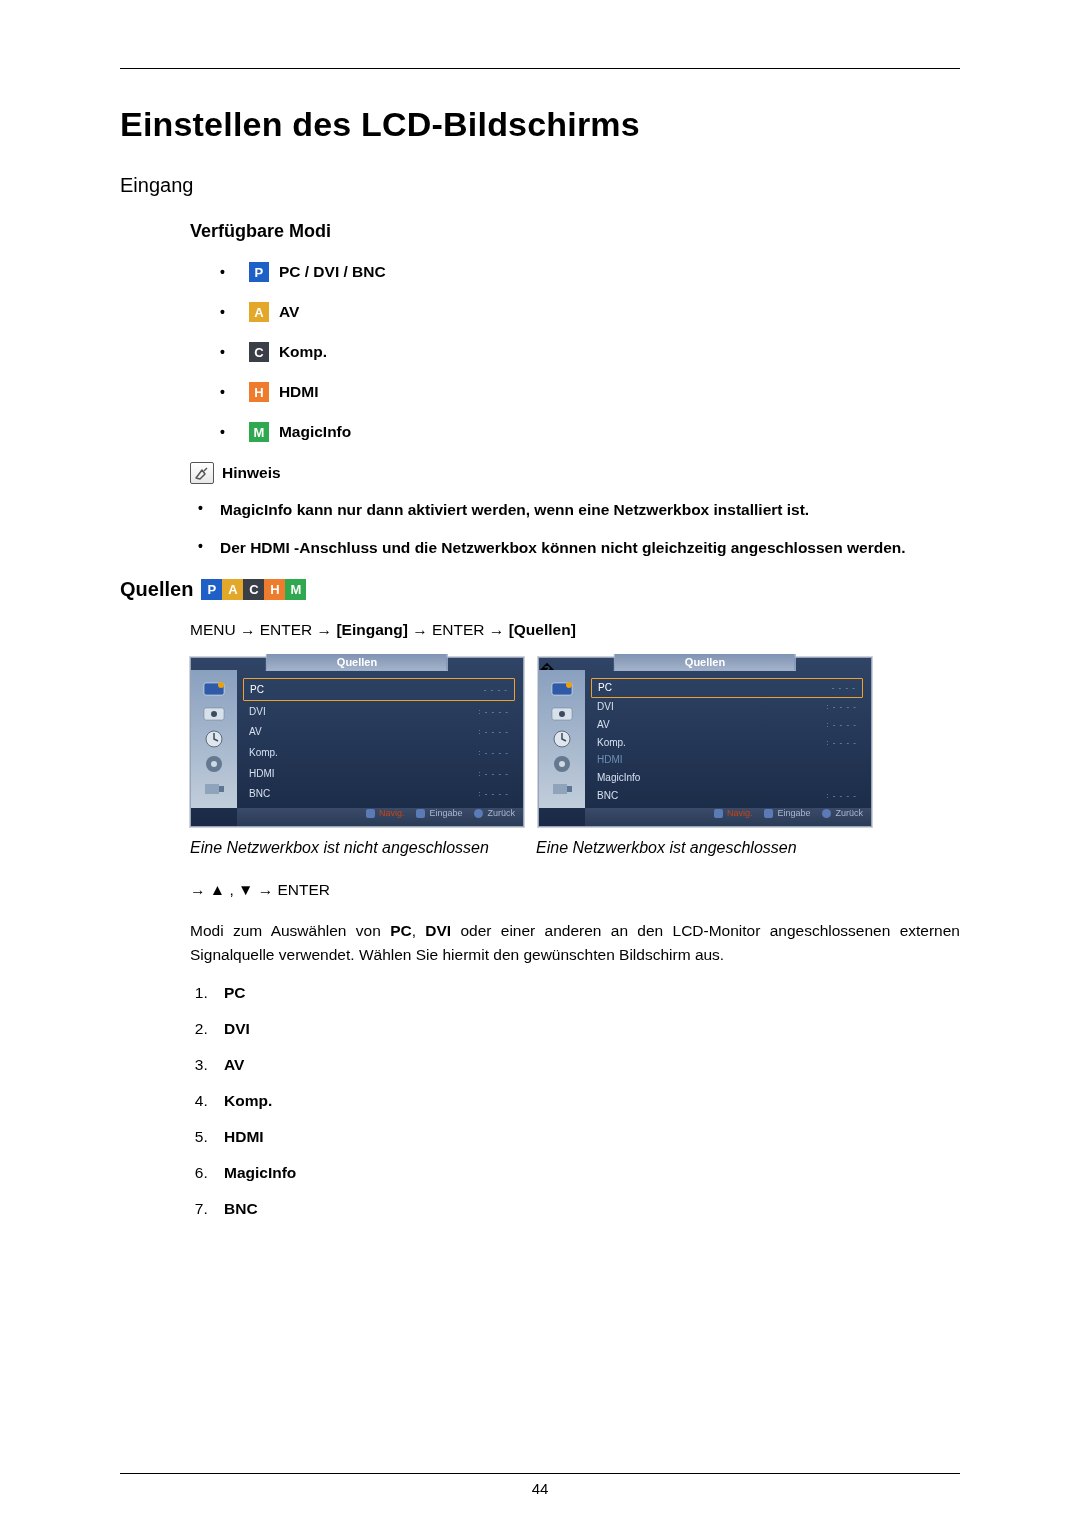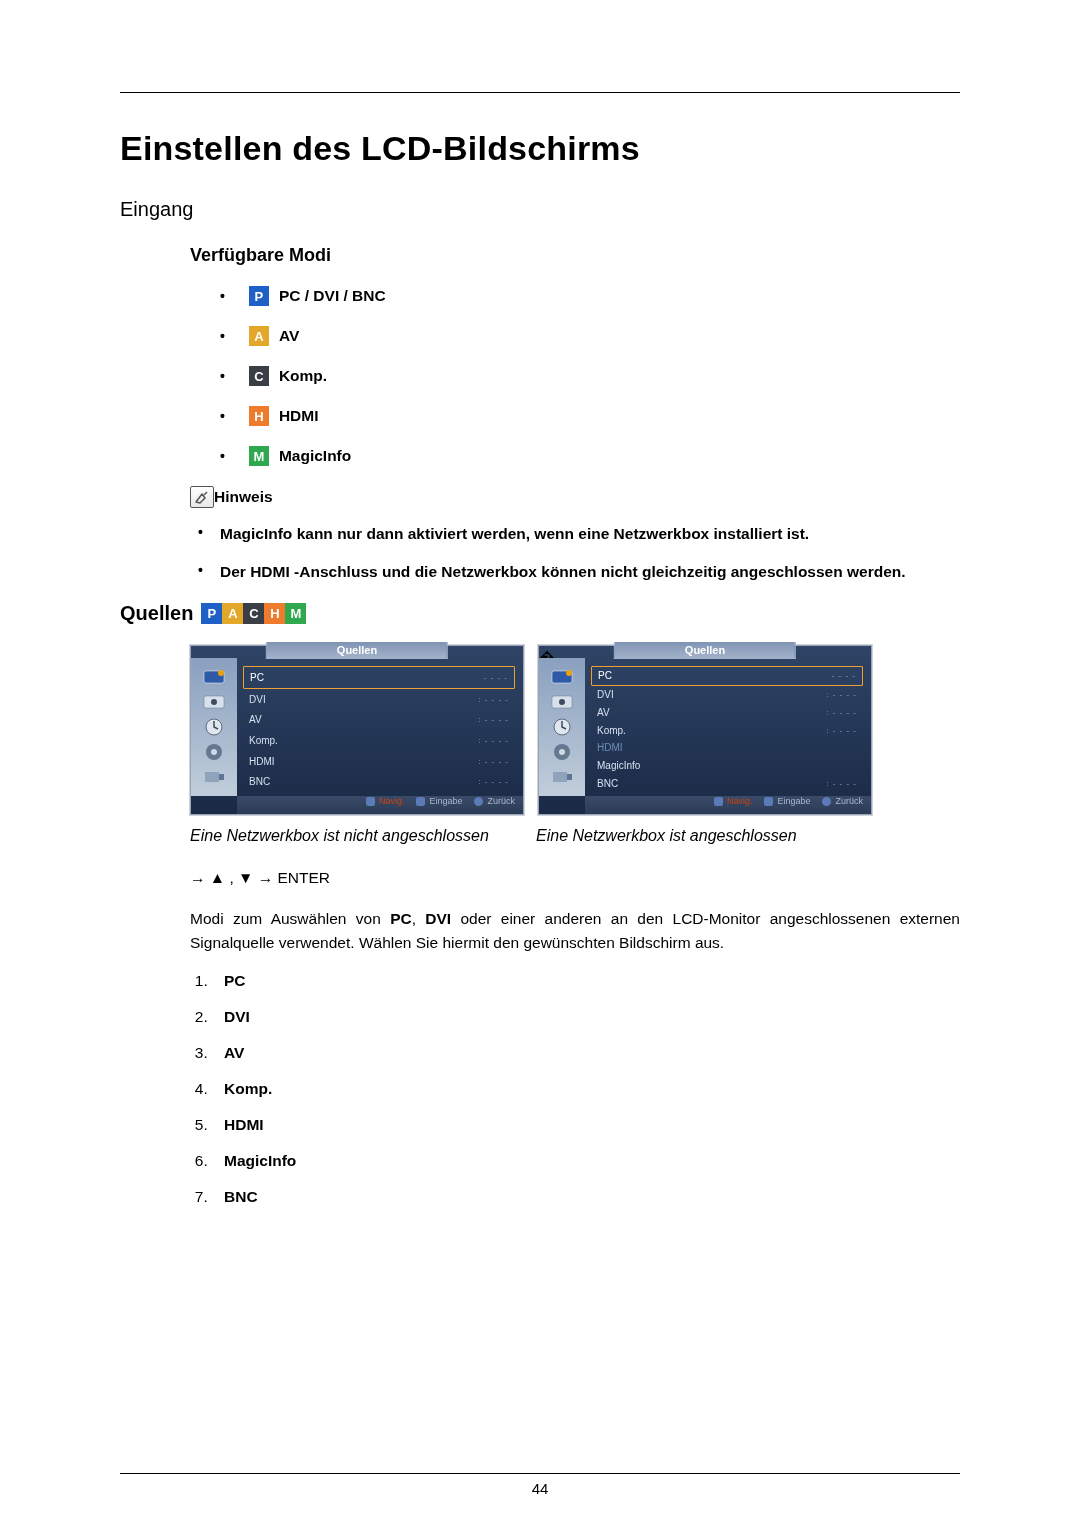--- a/index.html
+++ b/index.html
@@ -7,21 +7,21 @@
     margin: 0;
     padding: 0;
     background: #fff;
     font-family: Arial, Helvetica, sans-serif;
     color: #000;
   }
   .page {
     width: 1080px;
     height: 1527px;
     box-sizing: border-box;
-    padding: 92px 120px 30px 120px;
+    padding: 68px 120px 30px 120px;
     position: relative;
   }
   .hr-top, .hr-bottom {
     border: none;
     border-top: 1.5px solid #000;
     margin: 0;
   }
   .hr-top { margin-bottom: 28px; }
   .content { padding-top: 8px; }
   h1 {
@@ -75,20 +75,21 @@
     line-height: 1;
   }
   .sq-p { background: #1f60c7; }
   .sq-a { background: #e3a72a; }
   .sq-c { background: #3a3f47; }
   .sq-h { background: #ef7b2c; }
   .sq-m { background: #2fa84f; }
   .hinweis {
     display: flex;
     align-items: center;
+    gap: 8px;
     padding-left: 70px;
     margin: 10px 0 14px 0;
     font-size: 15.5px;
     font-weight: bold;
   }
   .hinweis-icon {
     width: 24px;
     height: 22px;
     border: 1.5px solid #555;
     border-radius: 2px;
@@ -315,20 +316,23 @@
       <span>Quellen</span>
       <span class="badge-row">
         <span class="sq sq-p">P</span>
         <span class="sq sq-a">A</span>
         <span class="sq sq-c">C</span>
         <span class="sq sq-h">H</span>
         <span class="sq sq-m">M</span>
       </span>
     </div>
 
+    <div class="path">
+      <span>MENU → ENTER → </span><b>[Eingang]</b><span> → ENTER → </span><b>[Quellen]</b>
+    </div>
 
     <div class="shots">
 
       <div class="osd">
         <div class="title">Quellen</div>
         <div class="side">
           <div class="mic">
               <svg width="22" height="18">
                 <rect x="1" y="3" width="20" height="12" rx="2" fill="#2f5aa8" stroke="#fff" stroke-width="0.5"></rect>
                 <circle cx="18" cy="5" r="3" fill="#e8a20f"></circle>

